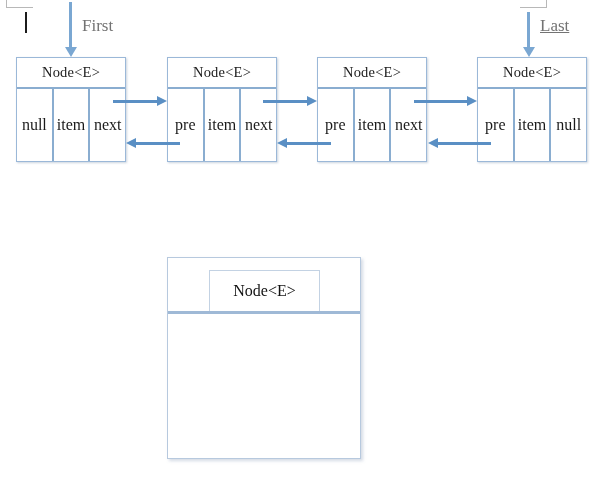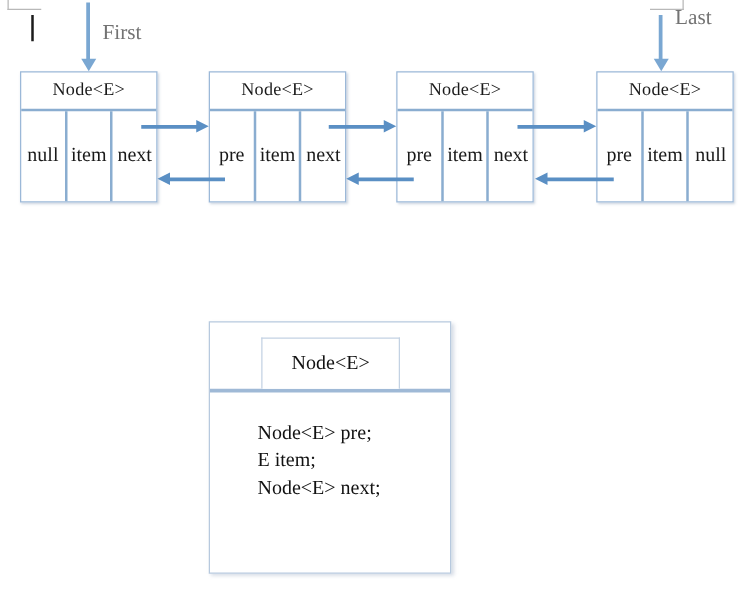--- a/index.html
+++ b/index.html
@@ -202,21 +202,21 @@
 <div id="canvas">
 
   <div class="margin-mark tl"></div>
   <div class="margin-mark tr"></div>
   <div class="text-caret"></div>
 
   <div class="v-arrow" style="left:69px; top:2px; height:46px;"></div>
   <div class="entry-label" style="left:82px; top:16px;">First</div>
 
   <div class="v-arrow" style="left:527px; top:12px; height:36px;"></div>
-  <div class="entry-label" style="left:540px; top:4px;">Last</div>
+  <div class="entry-label" style="left:540px; top:16px;text-decoration:underline;">Last</div>
 
   <div class="node" style="left:16px; top:57px; width:110px; height:105px;">
     <div class="node-header">Node&lt;E&gt;</div>
     <div class="node-fields">
       <div class="node-cell">null</div>
       <div class="node-cell">item</div>
       <div class="node-cell">next</div>
     </div>
   </div>
 
@@ -253,20 +253,15 @@
   <div class="h-arrow right" style="left:263px; top:100px; width:45px;"></div>
   <div class="h-arrow left" style="left:286px; top:142px; width:45px;"></div>
 
   <div class="h-arrow right" style="left:414px; top:100px; width:54px;"></div>
   <div class="h-arrow left" style="left:437px; top:142px; width:54px;"></div>
 
   <div class="class-box" style="left:167px; top:257px; width:194px; height:202px;">
     <div class="class-title-wrap">
       <div class="class-title-box">Node&lt;E&gt;</div>
     </div>
-    <div class="class-body">
-      <div class="class-field">Node&lt;E&gt; pre;</div>
-      <div class="class-field">E item;</div>
-      <div class="class-field">Node&lt;E&gt; next;</div>
-    </div>
   </div>
 
 </div>
 
 </body></html>

